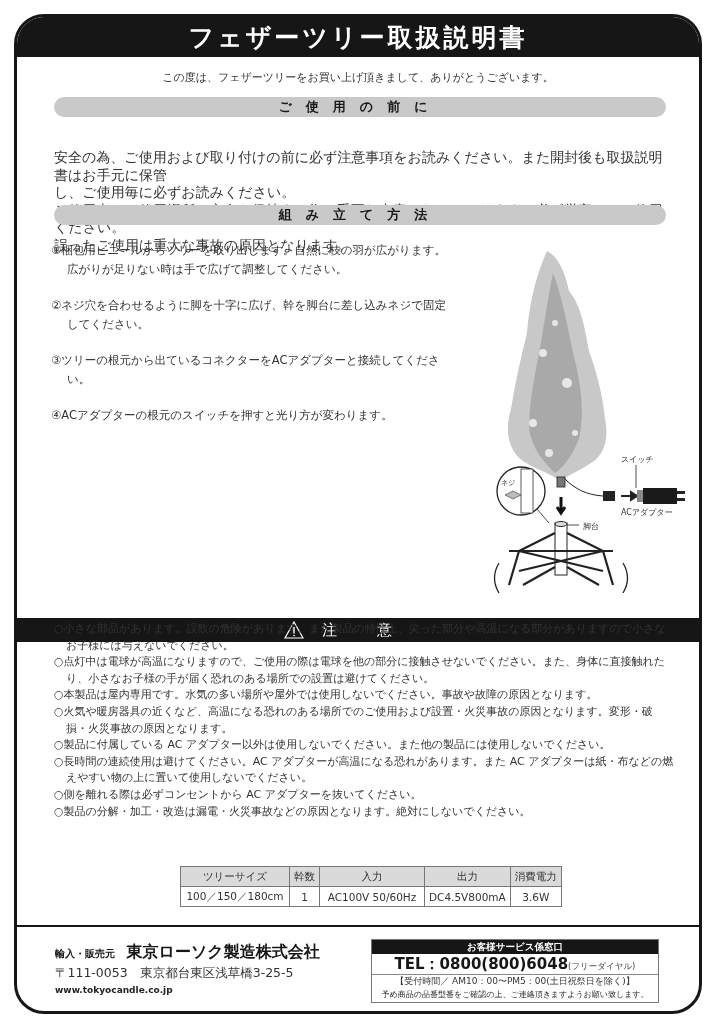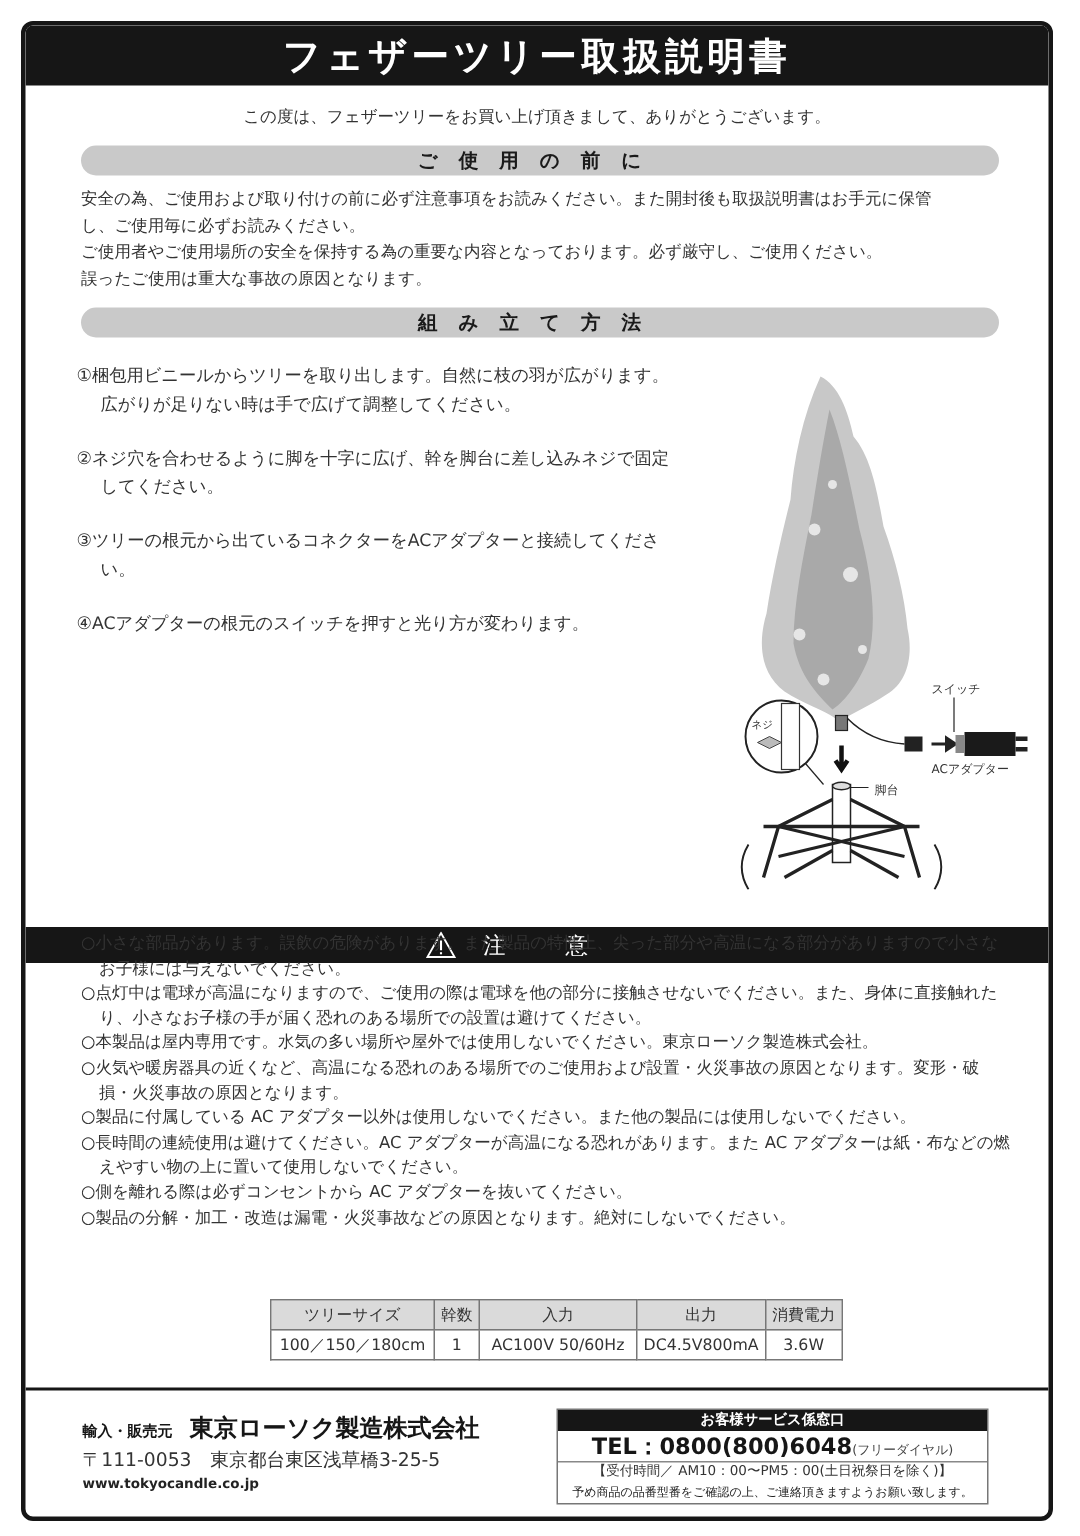--- a/index.html
+++ b/index.html
@@ -1,27 +1,27 @@
 <!DOCTYPE html>
 <html><head>
 <meta charset="utf-8">
 <style>
   html, body { margin: 0; padding: 0; background: #ffffff; }
   body { width: 720px; height: 1024px; position: relative; overflow: hidden;
          font-family: "DejaVu Sans", "Liberation Sans", sans-serif; color: #2a2a2a; }
   .frame { position: absolute; left: 14px; top: 14px; width: 688px; height: 1000px;
-           border: 3px solid #161616; border-radius: 8px; box-sizing: border-box; overflow: hidden; background: #fff; }
+           border: 3px solid #161616; border-radius: 30px; box-sizing: border-box; overflow: hidden; background: #fff; }
   .header { position: absolute; left: 0; top: 0; width: 100%; height: 40px; background: #161616;
             display: flex; align-items: center; justify-content: center; }
   .header-title { color: #fff; font-size: 25px; font-weight: bold; letter-spacing: 3px; }
   .intro { position: absolute; left: 0; top: 53px; width: 100%; text-align: center; font-size: 11px; color: #333; }
   .band { position: absolute; left: 37px; width: 612px; height: 20px; background: #c9c9c9; border-radius: 10px;
           display: flex; align-items: center; justify-content: center; font-size: 13px; font-weight: bold;
           color: #1a1a1a; letter-spacing: 14px; }
-  .para { position: absolute; left: 37px; width: 620px; font-size: 11px; line-height: 17.5px; color: #333; }
+  .para { position: absolute; left: 37px; width: 620px; font-size: 14px; line-height: 17.5px; color: #333; margin-top: 25px; }
   .steps { position: absolute; left: 34px; top: 224px; width: 400px; }
   .step { font-size: 11.5px; line-height: 18.5px; color: #333; margin-bottom: 18px; padding-left: 16px; text-indent: -16px; }
   .diagram { position: absolute; left: 446px; top: 216px; width: 240px; height: 360px; }
   .caution-bar { position: absolute; left: 0; top: 573px; width: 100%; height: 24px; background: #161616;
                  display: flex; align-items: center; justify-content: center; color: #fff; font-size: 15px; margin-top: 28px; }
   .caution-bar .lbl { letter-spacing: 40px; margin-left: 18px; }
   .cautions { position: absolute; left: 37px; top: 604px; width: 620px; }
   .caution { font-size: 11px; line-height: 16.6px; color: #333; padding-left: 12px; text-indent: -12px; }
   .spec-table { position: absolute; left: 163px; top: 849px; border-collapse: collapse; font-size: 10.5px; color: #333; }
   .spec-table th, .spec-table td { border: 1px solid #777; padding: 0 4px; height: 19px; text-align: center; font-weight: normal; white-space: nowrap; }
@@ -117,21 +117,21 @@
       <path d="M10 1 L19 17 L1 17 Z" fill="none" stroke="#fff" stroke-width="1.2"></path>
       <rect x="9.3" y="6" width="1.4" height="6.5" fill="#fff"></rect>
         <rect x="9.3" y="13.8" width="1.4" height="1.4" fill="#fff"></rect>
     </svg>
     <span class="lbl">注意</span>
   </div>
 
   <div class="cautions">
     <div class="caution">○小さな部品があります。誤飲の危険があります。また製品の特性上、尖った部分や高温になる部分がありますので小さなお子様には与えないでください。</div>
     <div class="caution">○点灯中は電球が高温になりますので、ご使用の際は電球を他の部分に接触させないでください。また、身体に直接触れたり、小さなお子様の手が届く恐れのある場所での設置は避けてください。</div>
-    <div class="caution">○本製品は屋内専用です。水気の多い場所や屋外では使用しないでください。東京ローソク製造株式会社。</div>
+    <div class="caution">○本製品は屋内専用です。水気の多い場所や屋外では使用しないでください。事故や故障の原因となります。</div>
     <div class="caution">○火気や暖房器具の近くなど、高温になる恐れのある場所でのご使用および設置・火災事故の原因となります。変形・破損・火災事故の原因となります。</div>
     <div class="caution">○製品に付属している AC アダプター以外は使用しないでください。また他の製品には使用しないでください。</div>
     <div class="caution">○長時間の連続使用は避けてください。AC アダプターが高温になる恐れがあります。また AC アダプターは紙・布などの燃えやすい物の上に置いて使用しないでください。</div>
     <div class="caution">○側を離れる際は必ずコンセントから AC アダプターを抜いてください。</div>
     <div class="caution">○製品の分解・加工・改造は漏電・火災事故などの原因となります。絶対にしないでください。</div>
   </div>
 
   <table class="spec-table">
     <tbody>
         <tr>

